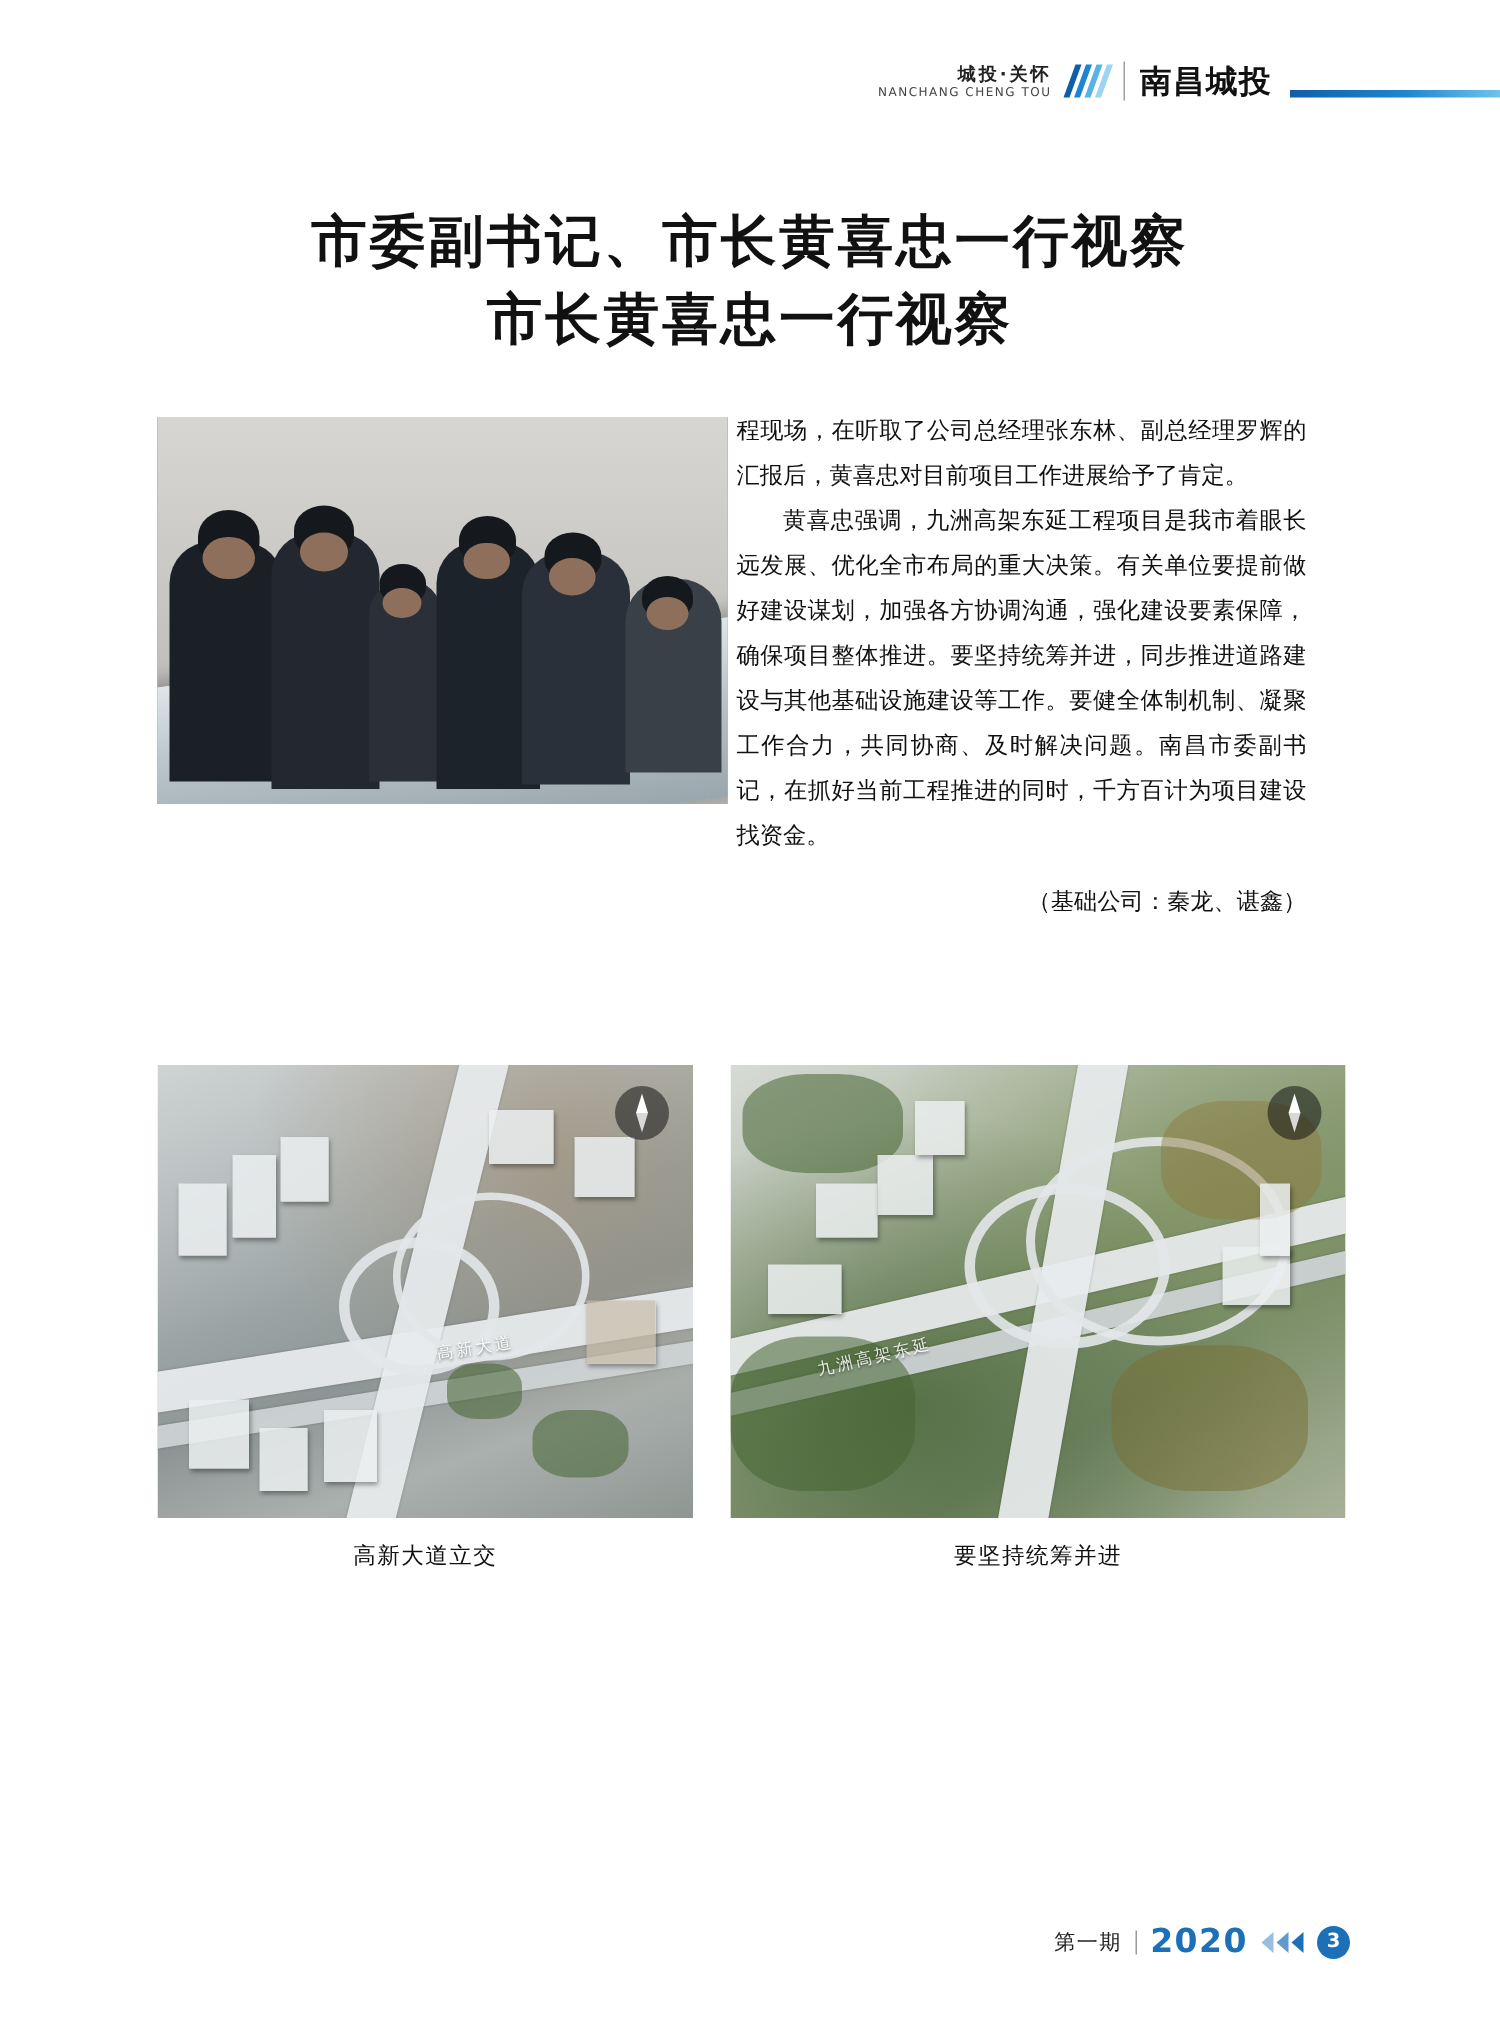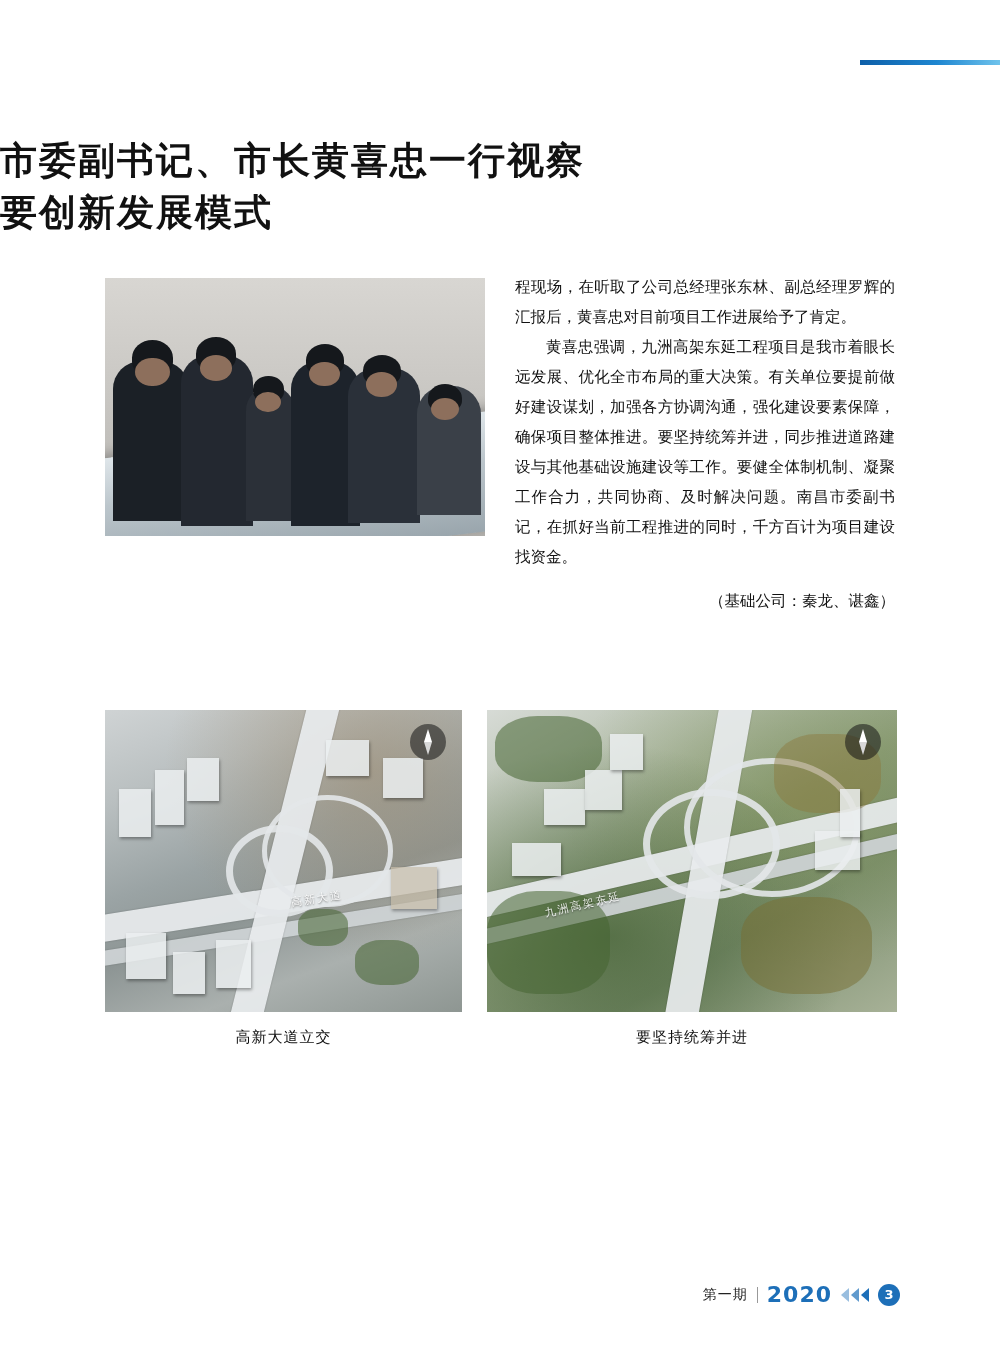--- a/index.html
+++ b/index.html
@@ -38,35 +38,35 @@
   .logo-stripes i:nth-child(1){left:0;background:#0e5fa8;}
   .logo-stripes i:nth-child(2){left:7px;background:#1e86d0;}
   .logo-stripes i:nth-child(3){left:14px;background:#57b3e3;}
   .logo-stripes i:nth-child(4){left:21px;background:#9bd6f1;}
   .logo-sep{width:1px;height:26px;background:#9aa0a6;}
   .brand{font-size:21px;font-weight:bold;color:#111;letter-spacing:1px;}
 
   
   .title{
     position:absolute;top:135px;left:0;width:100%;
-    text-align:left;
+    text-align:center;
     font-family:"DejaVu Sans","Liberation Sans",sans-serif;
     font-weight:bold;
     font-size:37px;
     line-height:52px;
     color:#111;
     letter-spacing:2px;
   }
 
   
   .col-left{
     position:absolute;left:105px;top:278px;width:380px;
   }
   .col-right{
-    position:absolute;left:515px;top:272px;width:380px;
+    position:absolute;left:491px;top:272px;width:380px;
   }
   .photo-main{
     width:380px;height:258px;
     position:relative;overflow:hidden;
     background:#6f7681;
   }
   .body-text{
     font-family:"DejaVu Serif","Liberation Serif",serif;
     font-size:15.5px;
     line-height:30px;
@@ -155,26 +155,40 @@
     width:22px;height:22px;border-radius:50%;background:#1d6fb8;color:#fff;
     font-size:13px;font-weight:bold;display:flex;align-items:center;justify-content:center;
   }
 </style>
 </head>
 <body>
 
 <div class="page">
 
   <div class="header">
+    <div class="header-inner">
+      <div>
+        <div class="logo-cn">城投·关怀</div>
+        <div class="logo-en">NANCHANG CHENG TOU</div>
+      </div>
+      <span class="logo-stripes">
+          <i></i>
+          <i></i>
+          <i></i>
+          <i></i>
+        </span>
+      <span class="logo-sep"></span>
+      <span class="brand">南昌城投</span>
+    </div>
     <div class="header-bar"></div>
   </div>
 
   <div class="title">
     <div>市委副书记、市长黄喜忠一行视察</div>
-    <div>要创新发展模式</div>
+    <div>市长黄喜忠一行视察</div>
   </div>
 
   <div class="col-left">
     <div class="photo-main">
       <div class="room"></div>
       <div class="table"></div>
       <div class="model"></div>
 
       <div class="person" style="left:2%;bottom:6%;width:20%;height:62%;"></div>
       <div class="hair" style="left:7%;bottom:62%;width:11%;height:14%;"></div>

